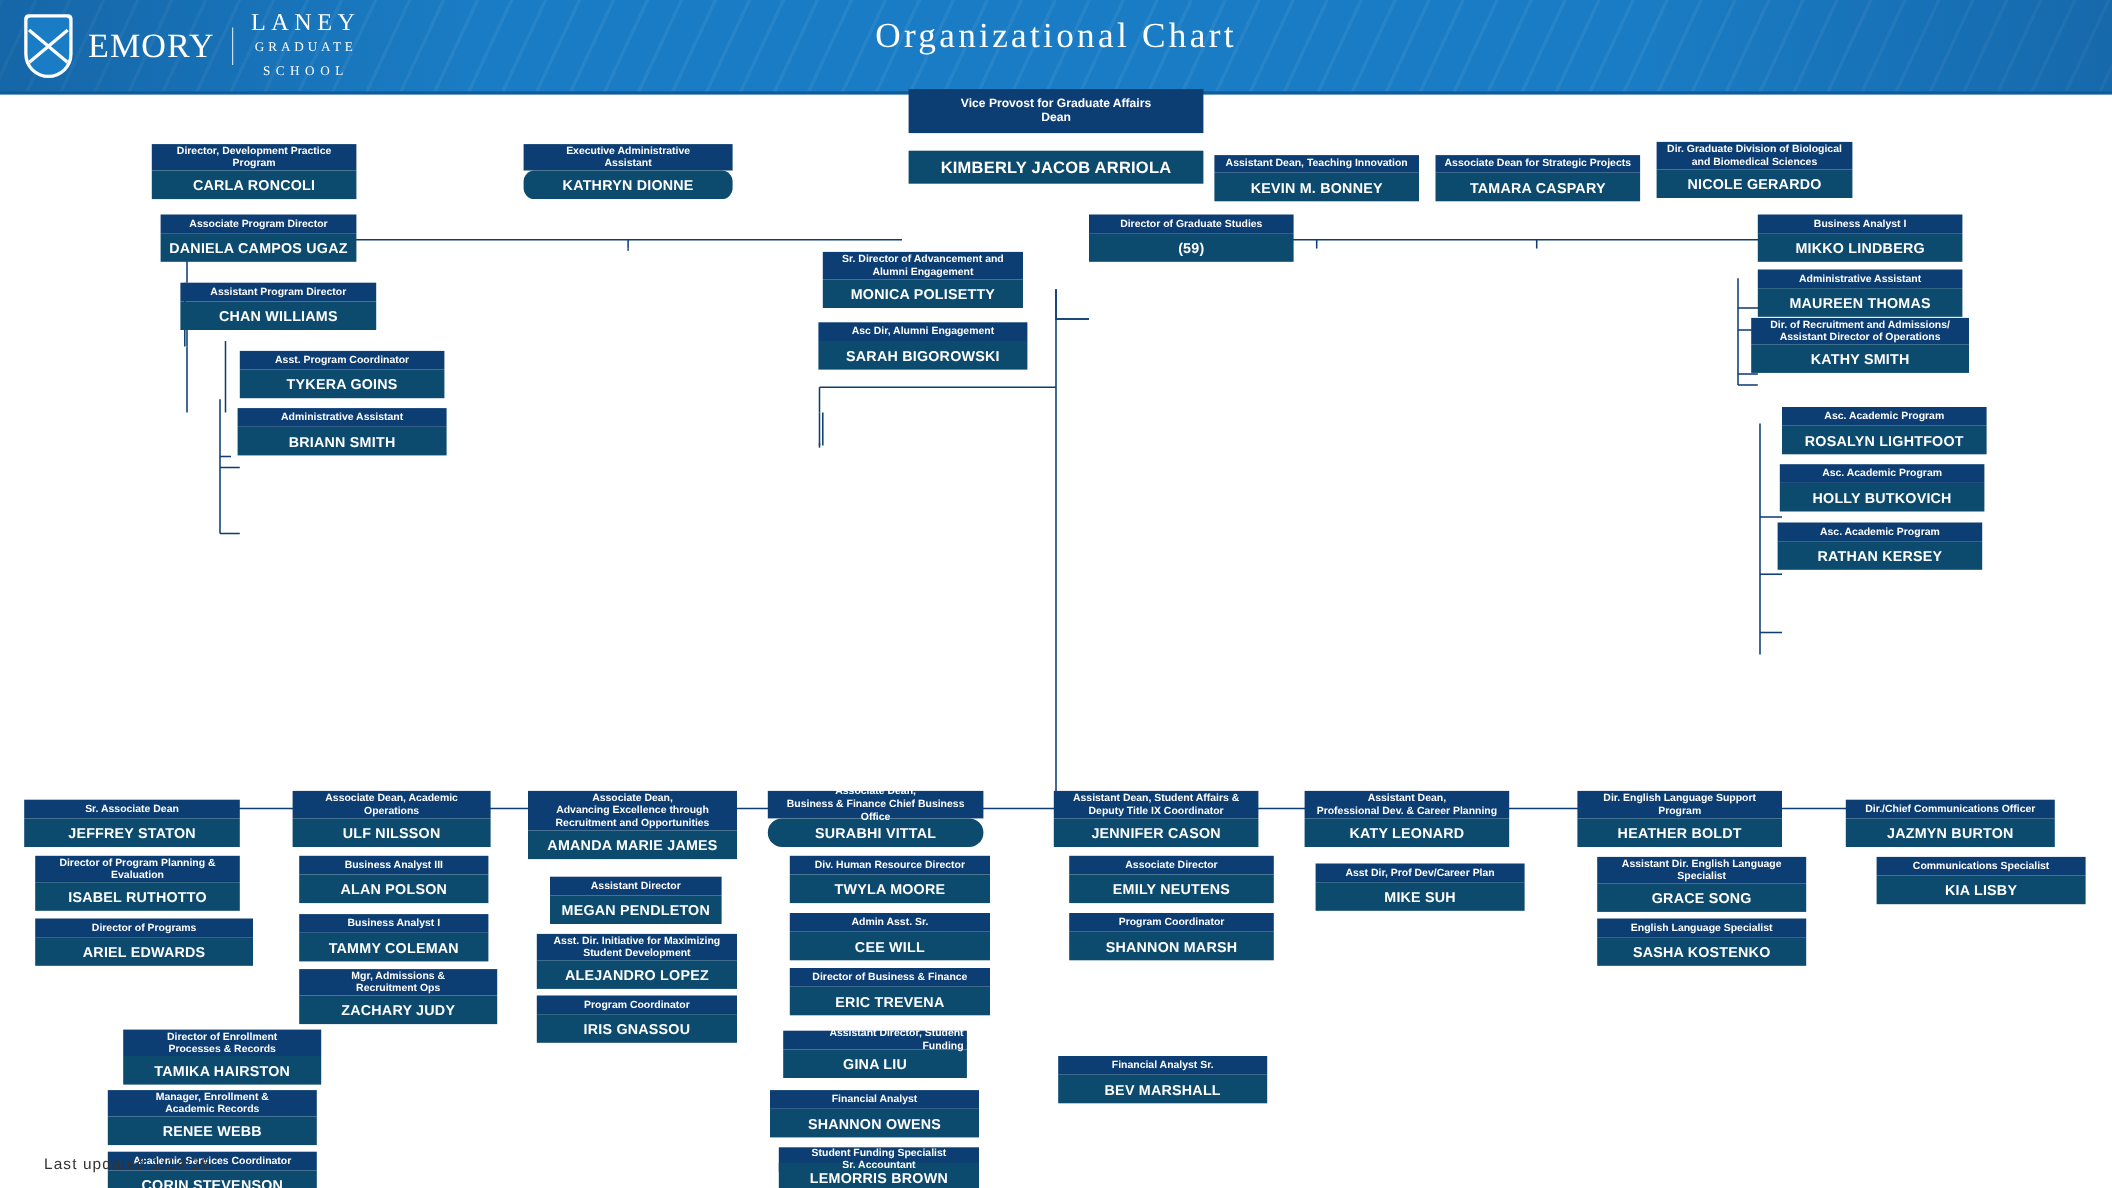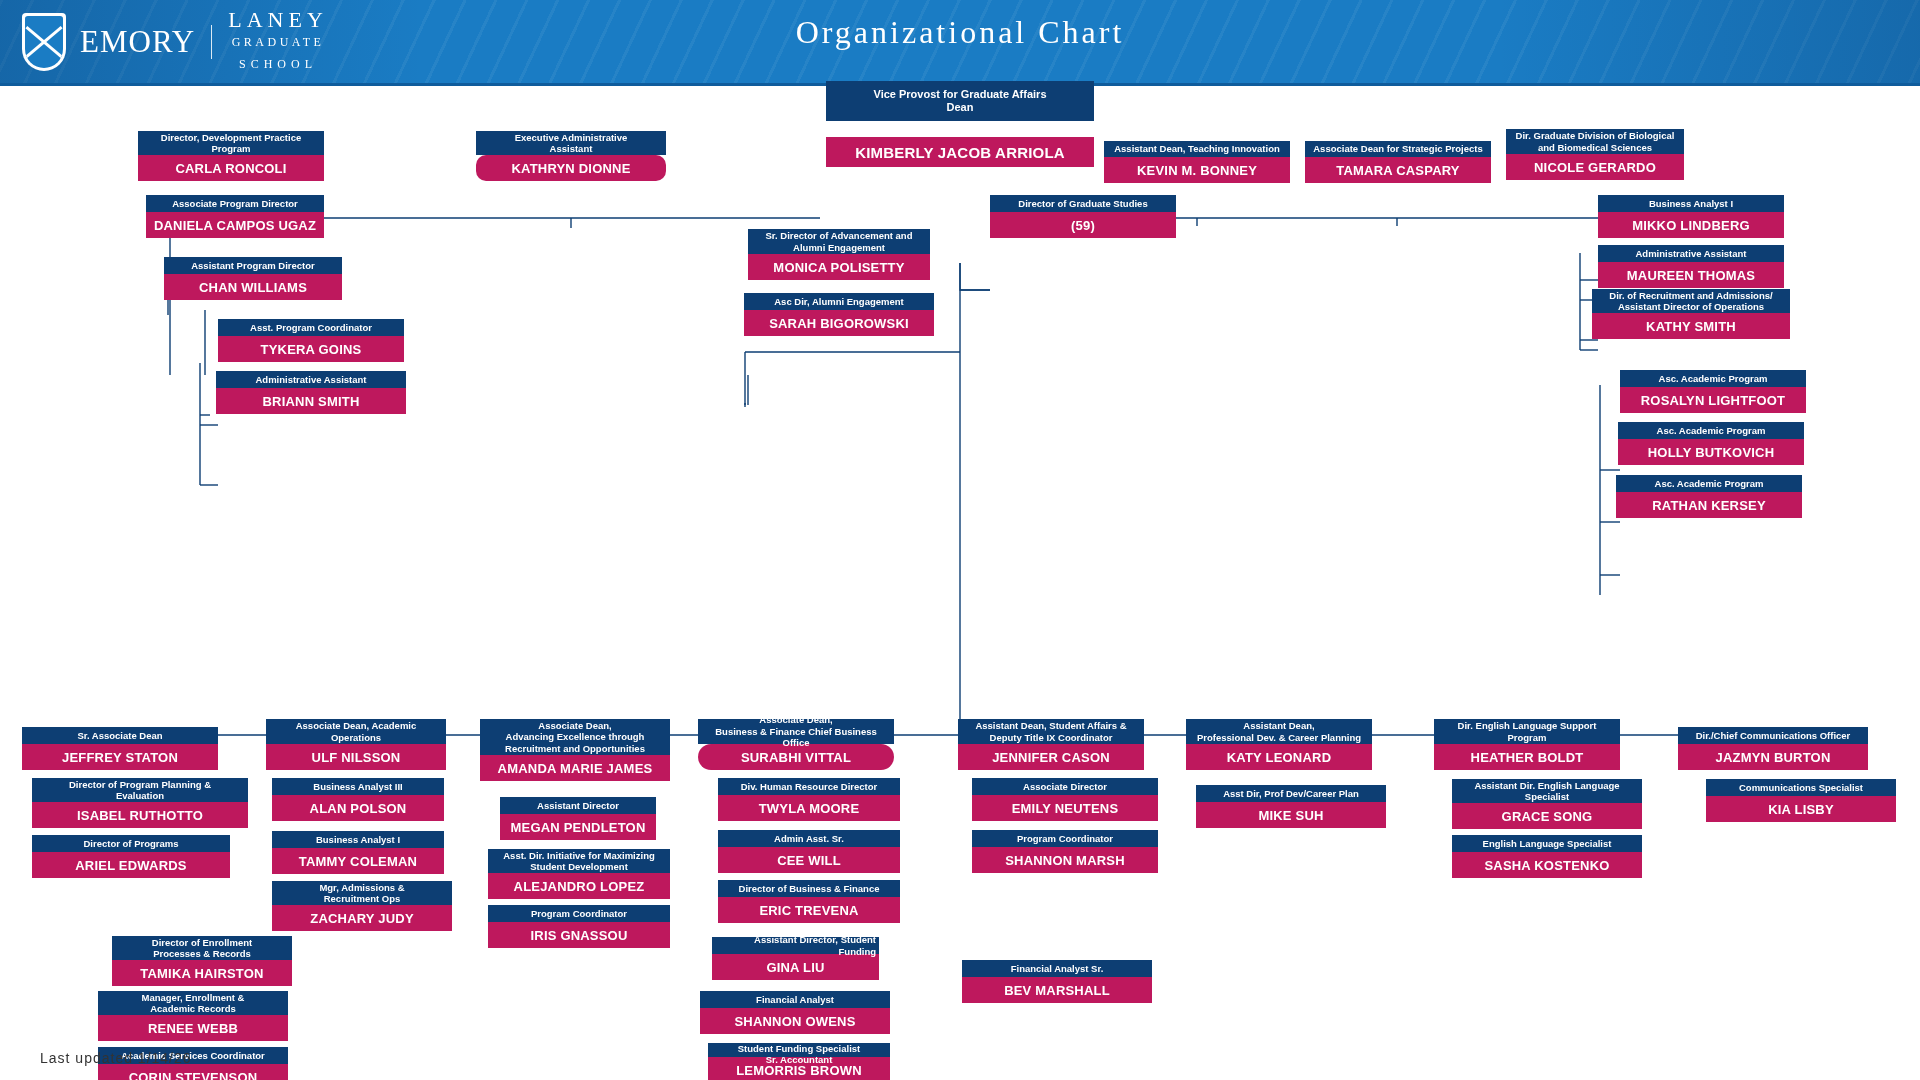--- a/index.html
+++ b/index.html
@@ -130,21 +130,21 @@
     font-size: 9.5px;
     font-weight: bold;
     line-height: 11.5px;
     padding: 3px 3px;
     box-sizing: border-box;
     display: flex;
     align-items: center;
     justify-content: center;
   }
   .node .name {
-    background: #be185d;
+    background: #0c4a6e;
     font-size: 13px;
     font-weight: bold;
     line-height: 15px;
     padding: 4px 3px;
     letter-spacing: 0.2px;
     box-sizing: border-box;
     display: flex;
     align-items: center;
     justify-content: center;
   }
@@ -338,21 +338,21 @@
     </div>
     <div class="node" style="left:1616px; top:390px; width:186px;">
       <div class="title" style="height:17px;">Asc. Academic Program</div>
       <div class="name" style="height:26px;">RATHAN KERSEY</div>
     </div>
 
     <div class="node" style="left:22px; top:642px; width:196px;">
       <div class="title" style="height:17px;">Sr. Associate Dean</div>
       <div class="name" style="height:26px;">JEFFREY STATON</div>
     </div>
-    <div class="node" style="left:32px; top:693px; width:216px;">
+    <div class="node" style="left:32px; top:693px; width:186px;">
       <div class="title" style="height:24px; white-space:pre-line;">Director of Program Planning &amp;
 Evaluation</div>
       <div class="name" style="height:26px;">ISABEL RUTHOTTO</div>
     </div>
     <div class="node" style="left:266px; top:634px; width:180px;">
       <div class="title" style="height:25px; white-space:pre-line;">Associate Dean, Academic
 Operations</div>
       <div class="name" style="height:26px;">ULF NILSSON</div>
     </div>
 

